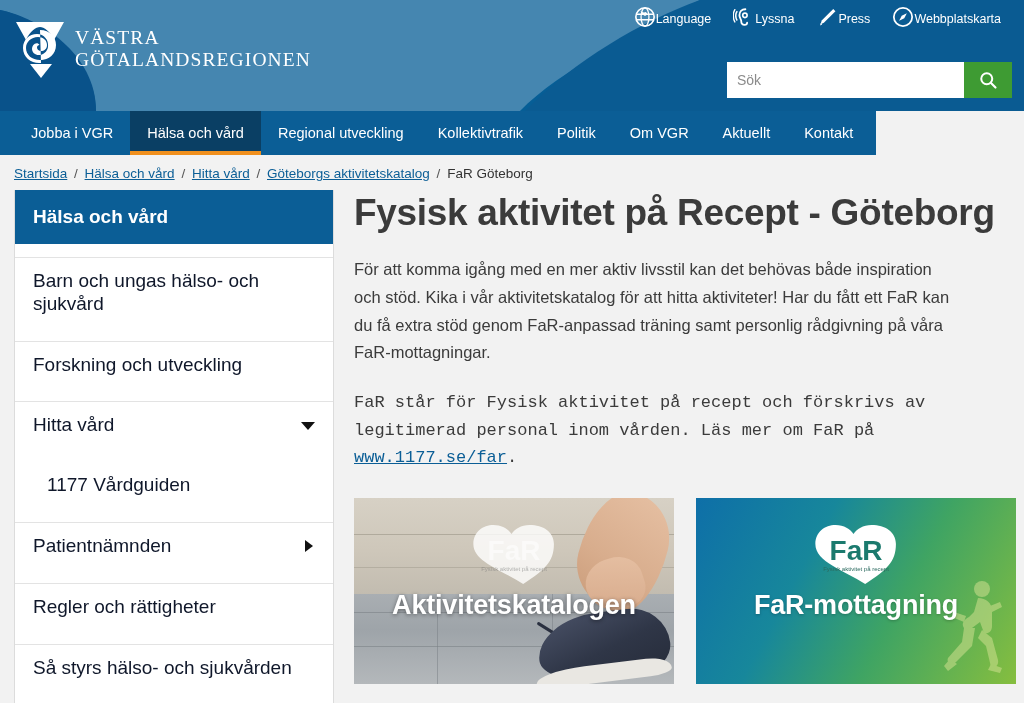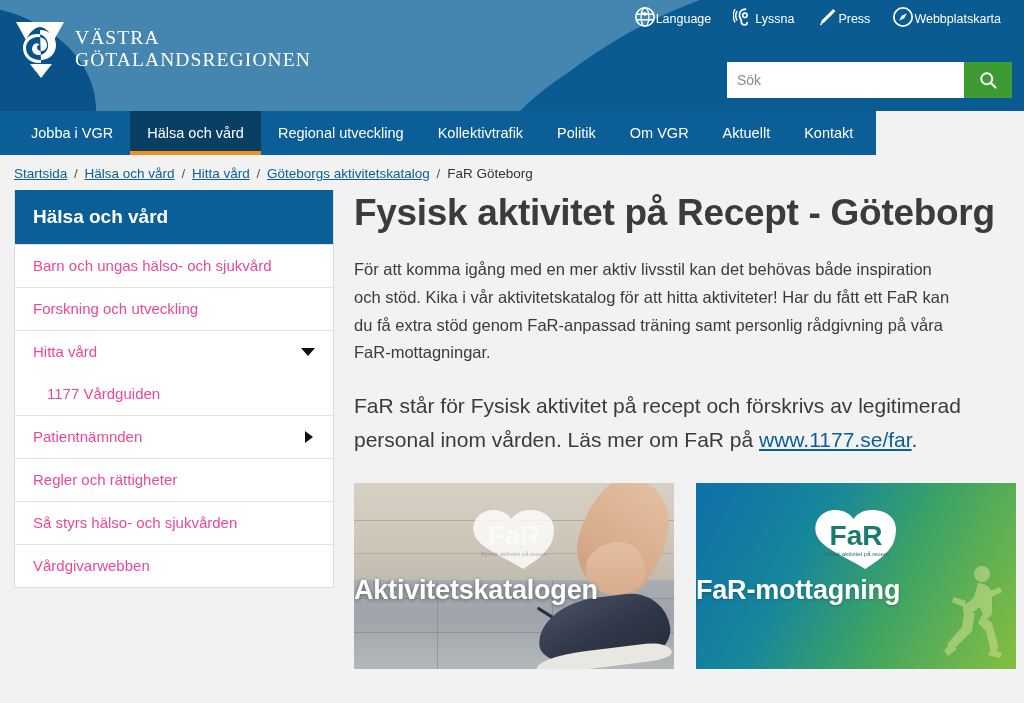--- a/index.html
+++ b/index.html
@@ -170,24 +170,25 @@
     font-size: 19px;
     font-weight: bold;
     padding: 16px 18px;
   }
   .side-item {
     display: flex;
     align-items: center;
     justify-content: space-between;
     padding: 12px 16px 12px 18px;
     border-top: 1px solid #e3e3e3;
-    color: #ec4899;
-    font-size: 15px;
+    color: #0f172a;
+    font-size: 19px;
     cursor: pointer;
     background: #fff;
+    margin-top: 13px;
   }
   .side-item:first-of-type { border-top: none; }
   .side-item.sub {
     padding-left: 32px;
     border-top: none;
   }
   .side-item .label { line-height: 1.2; }
   .caret-down {
     width: 0; height: 0;
     border-left: 7px solid transparent;
@@ -219,22 +220,22 @@
     letter-spacing: -0.3px;
   }
   .lead {
     font-size: 16.5px;
     color: #3b3b3b;
     line-height: 1.68;
     margin: 12px 0 22px 0;
     max-width: 600px;
   }
   .serif-para {
-    font-family: Liberation Sans, sans-serif;
-    font-size: 21px;
+    font-family: Liberation Mono, monospace;
+    font-size: 17px;
     color: #3b3b3b;
     line-height: 1.62;
     margin: 0 0 26px 0;
     max-width: 610px;
   }
   .serif-para a {
     color: #0B5E96;
     text-decoration: underline;
   }
 
@@ -340,20 +341,21 @@
     left: 50%;
     transform: translateX(-50%);
     top: 22px;
     width: 106px;
     height: 66px;
   }
   .card-caption {
     position: absolute;
     left: 0; right: 0;
     top: 92px;
+    text-align: center;
     color: #ffffff;
     font-size: 27px;
     font-weight: bold;
     letter-spacing: -0.2px;
     text-shadow: 0 1px 3px rgba(0,0,0,.25);
   }
   .card-caption.dark-shadow { text-shadow: 0 1px 4px rgba(0,0,0,.45); }
 </style>
 </head>
 <body>

